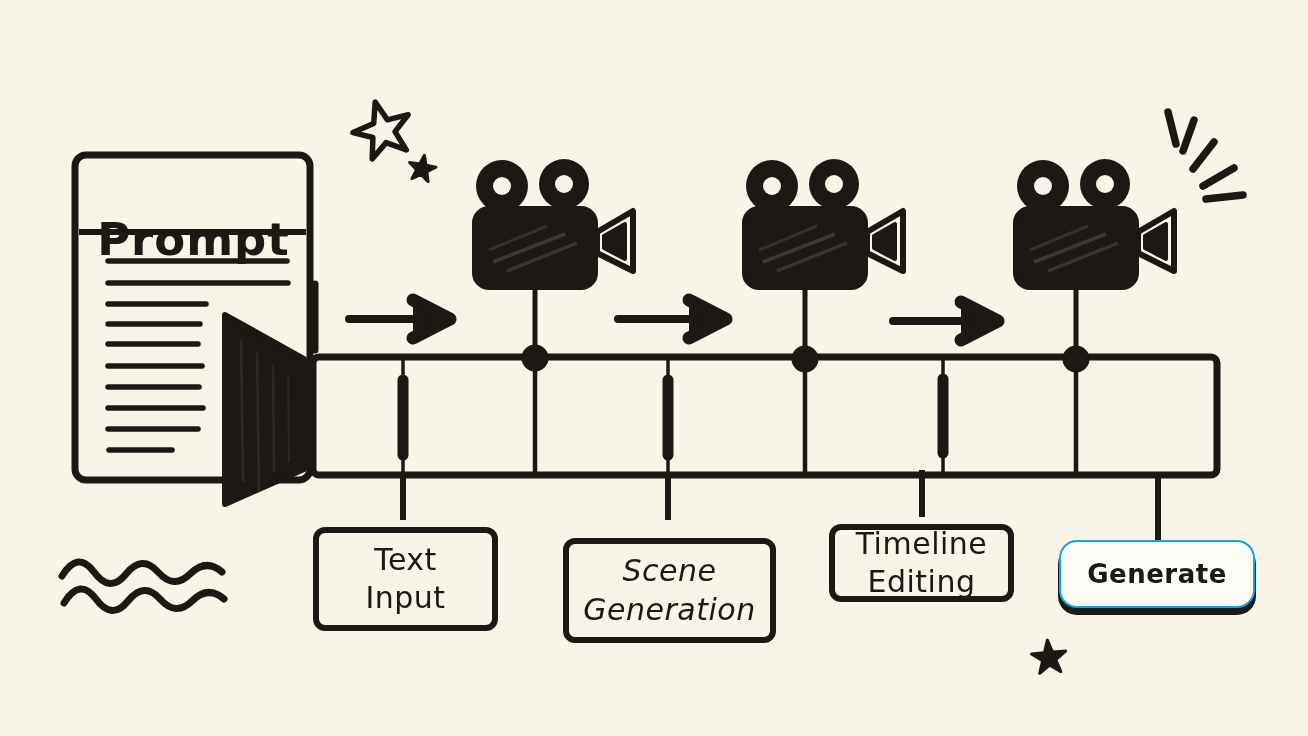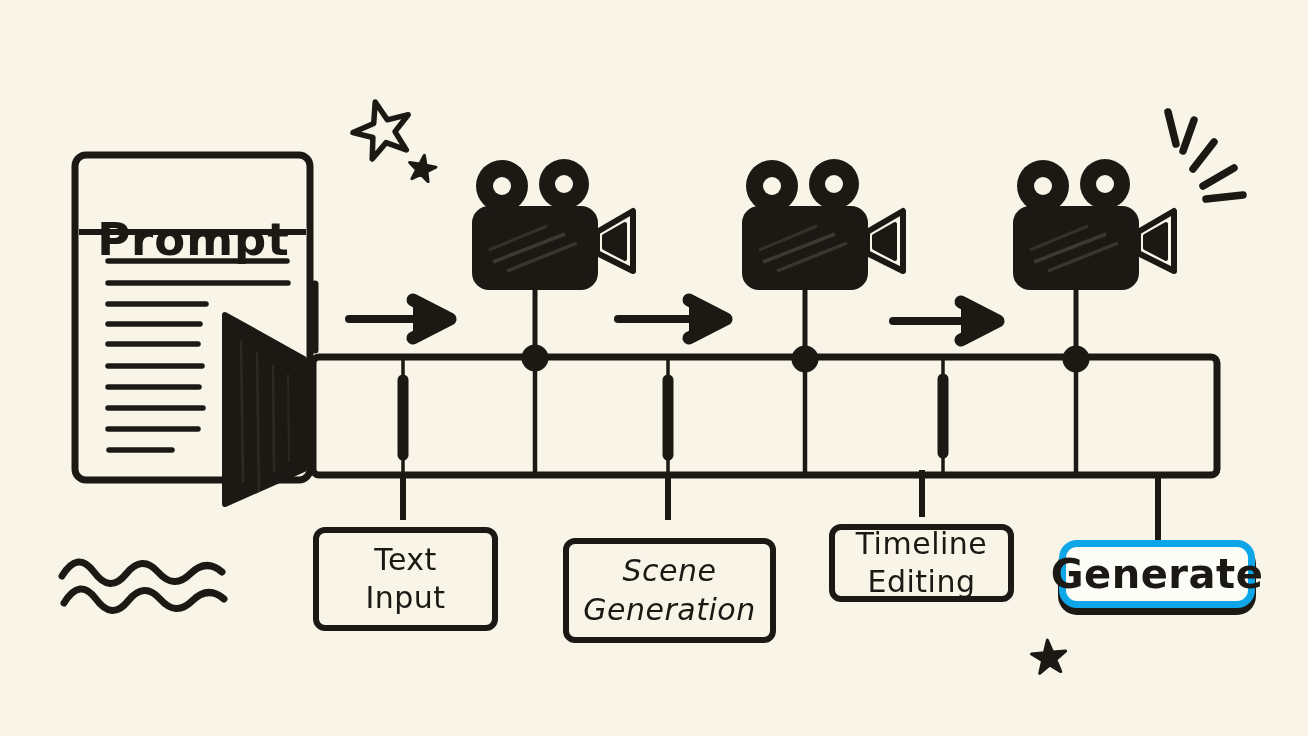--- a/index.html
+++ b/index.html
@@ -18,24 +18,24 @@
     position:absolute;box-sizing:border-box;
     border:6px solid #1c1915;border-radius:12px;
     display:flex;align-items:center;justify-content:center;text-align:center;
     background:transparent;
     margin-top:10px;
   }
   .stage-label{white-space:pre-line;font-size:30px;line-height:1.28;letter-spacing:.5px;}
   .generate-btn{
     position:absolute;box-sizing:border-box;
     left:1059px;top:540px;width:196px;height:68px;
-    background:#fdfdf8;border:7px solid #0ea5e9;border-radius:18px;
+    background:#fdfdf8;border:2px solid #0ea5e9;border-radius:18px;
     box-shadow:0 6px 0 1px #1c1915;
     display:flex;align-items:center;justify-content:center;
-    font-size:40px;font-weight:700;letter-spacing:.5px;cursor:pointer;
+    font-size:26px;font-weight:700;letter-spacing:.5px;cursor:pointer;
   }
 </style>
 </head>
 <body>
 
 <div class="canvas">
 
   <svg class="sketch" viewBox="0 0 1308 736">
     <defs>
       <g id="cam">

